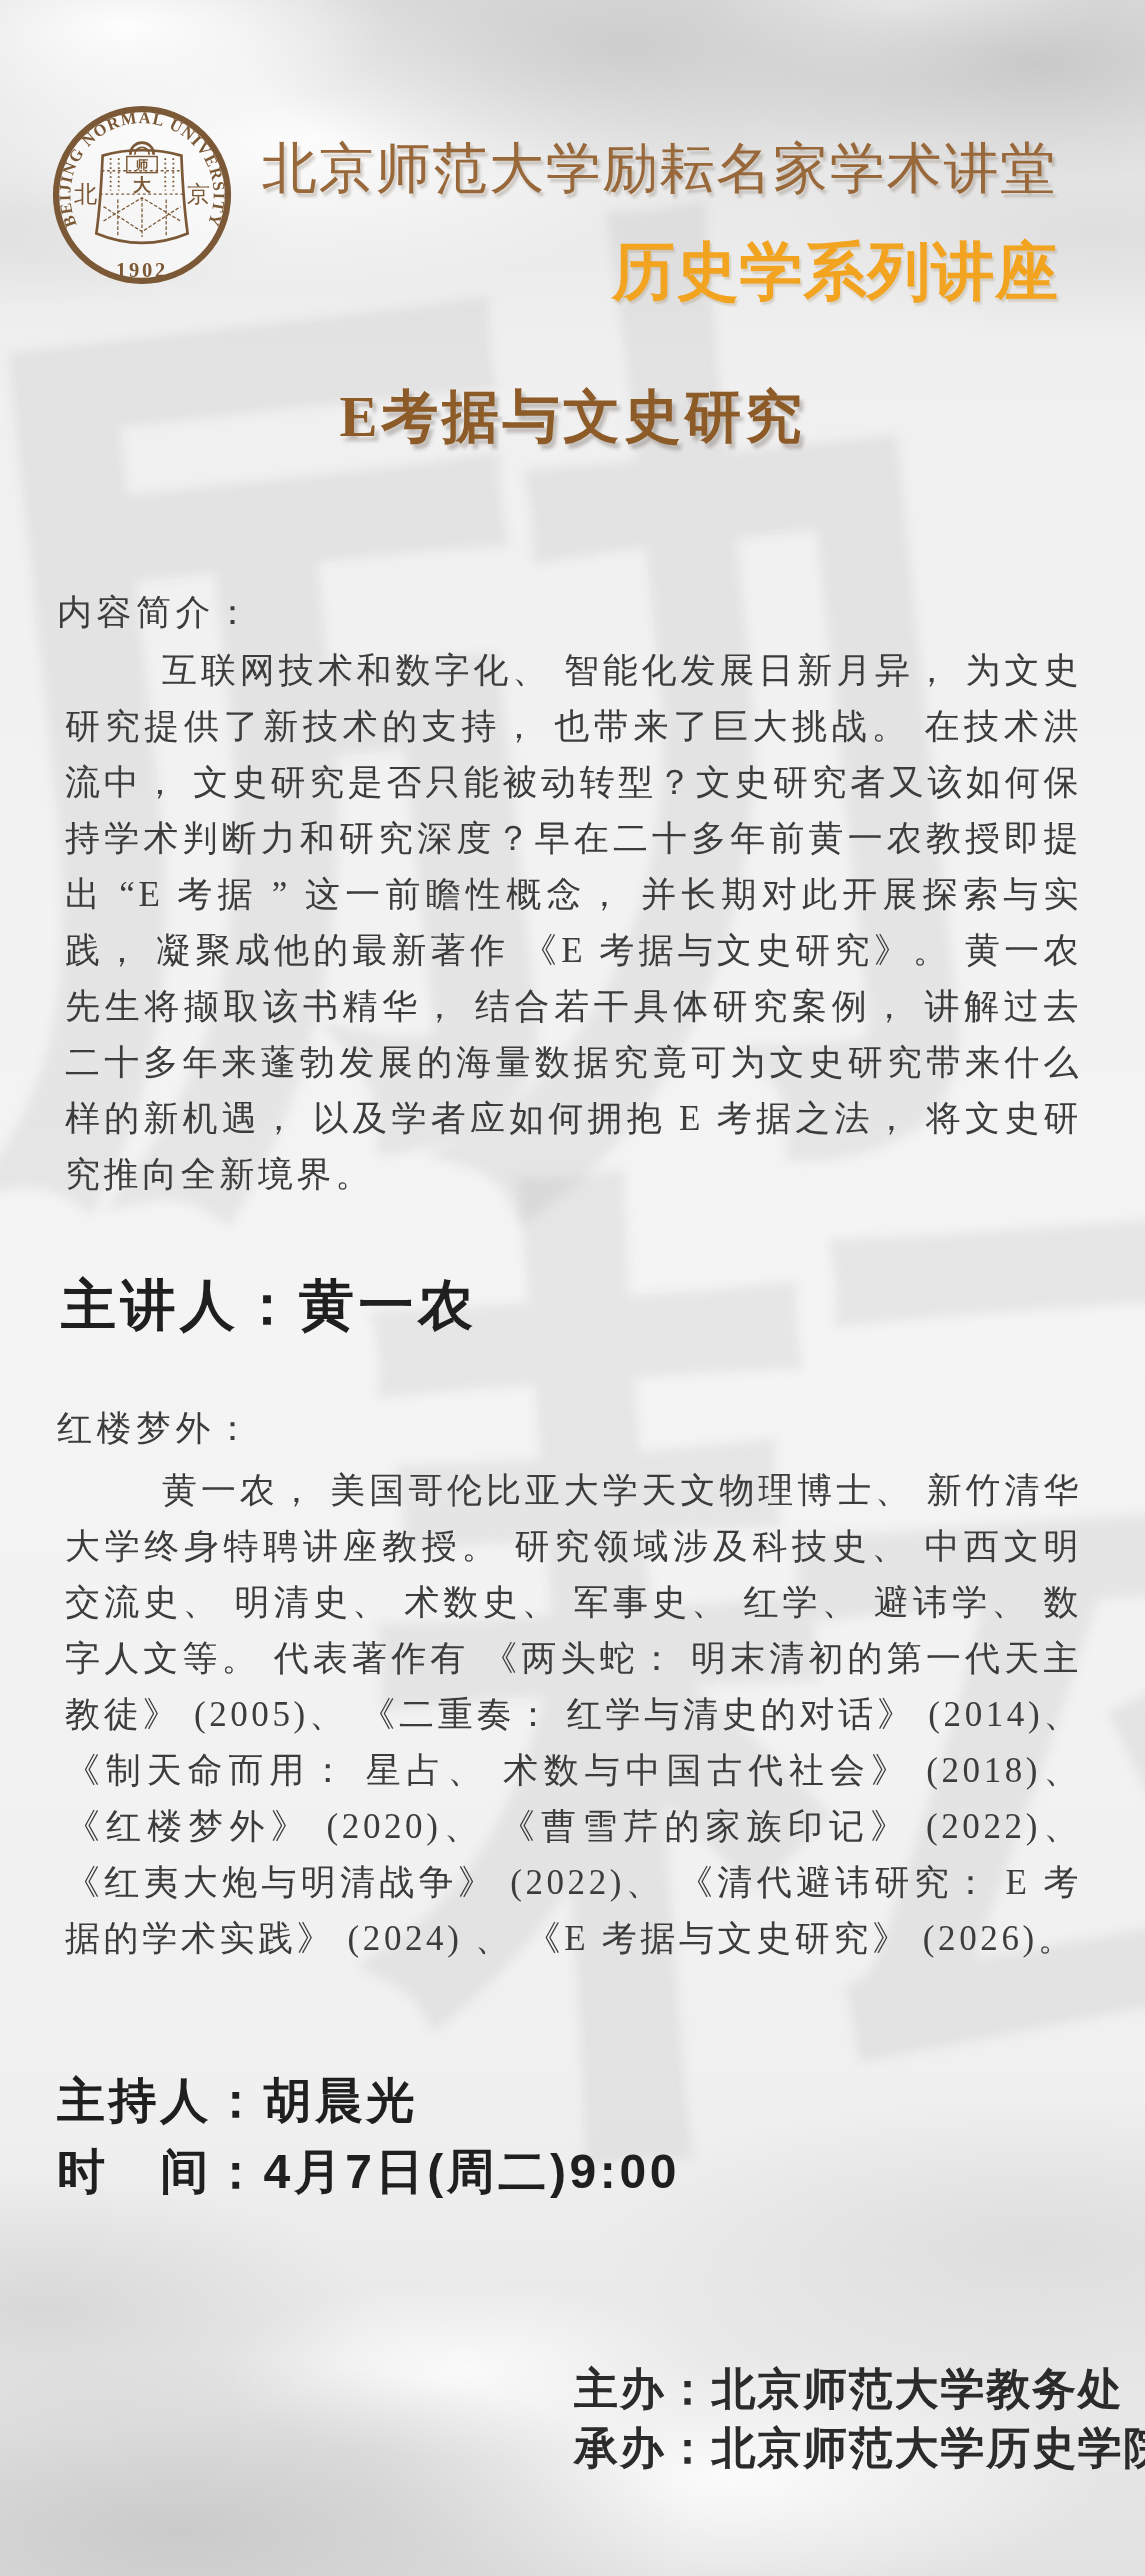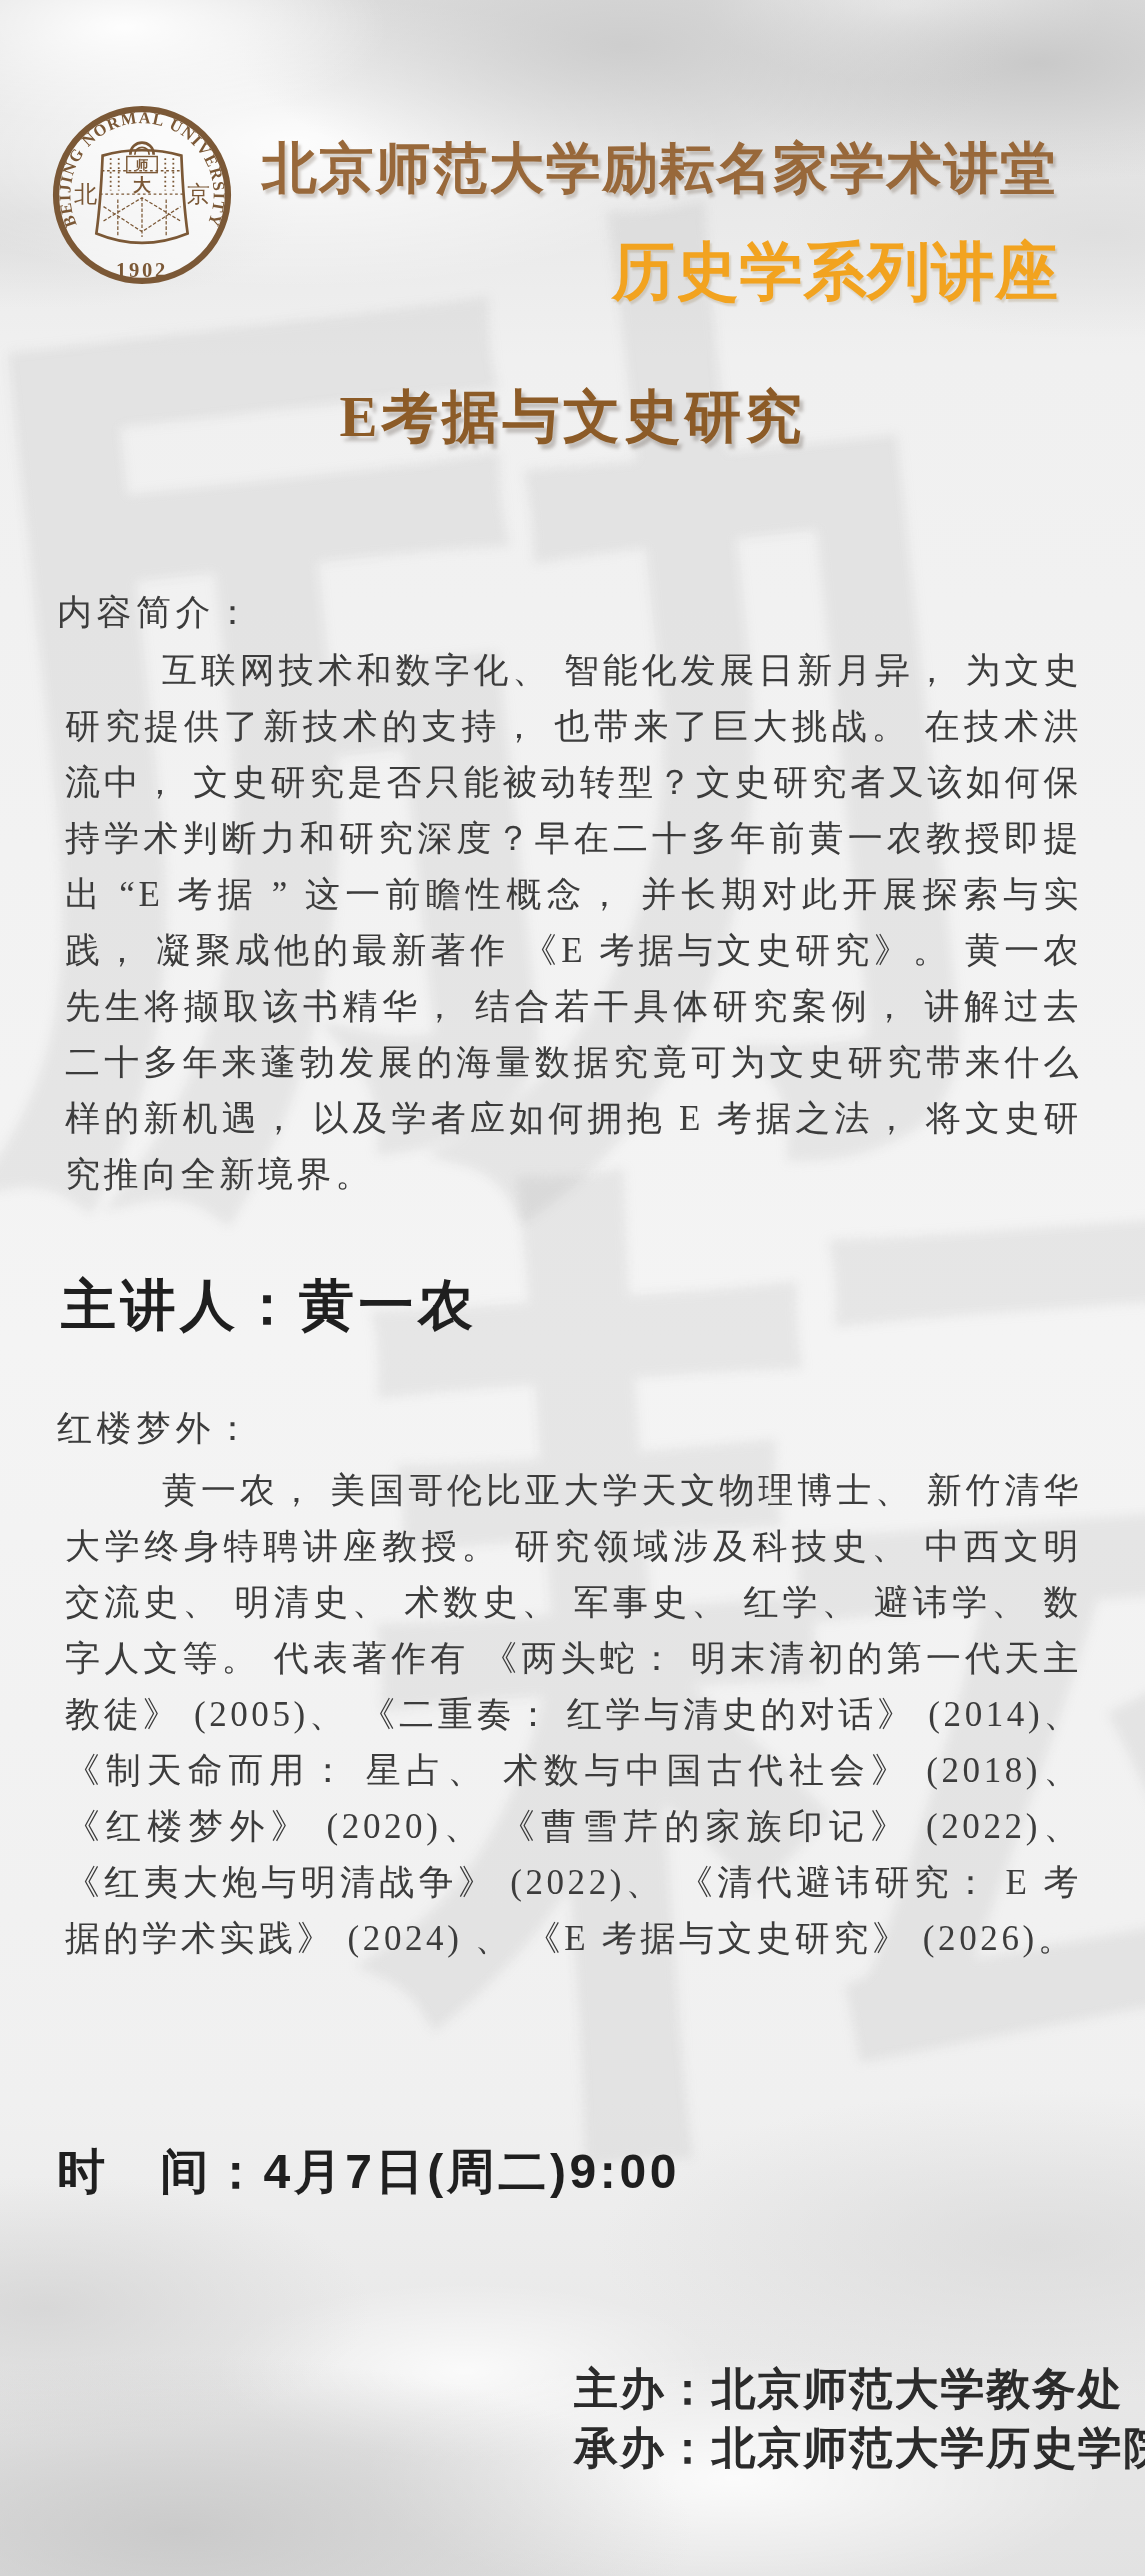--- a/index.html
+++ b/index.html
@@ -26,21 +26,21 @@
   }
   .wm{position:absolute;font-family:"Liberation Serif",serif;font-weight:bold;
       color:rgba(160,160,160,.17);filter:blur(5.4px);line-height:1;z-index:0;user-select:none;}
   .wm1{font-size:1029px;left:-54px;top:206px;transform:rotate(-6deg);}
   .wm2{font-size:1029px;left:358px;top:1136px;transform:rotate(-4deg);}
   .layer{position:absolute;inset:0;z-index:1;}
 
   .logo{position:absolute;left:48px;top:101px;width:188px;height:188px;}
   .series-title{
     position:absolute;top:132px;right:88px;white-space:nowrap;
-    font-size:55px;font-weight:bold;letter-spacing:1.8px;color:#98683a;
+    font-size:55px;font-weight:normal;letter-spacing:1.8px;color:#98683a;
     text-shadow:2.7px 3.6px 2.7px rgba(90,70,50,.25);
   }
   .series-subtitle{
     position:absolute;top:229px;right:86px;white-space:nowrap;
     font-size:63px;font-weight:bold;letter-spacing:0.9px;color:#f2a31f;
     text-shadow:1.8px 2.7px 1.8px rgba(120,90,30,.18);
   }
   .main-title{
     position:absolute;top:379px;left:0;width:100%;text-align:center;margin:0;
     font-family:"Liberation Serif",serif;font-weight:bold;font-size:57px;letter-spacing:3.6px;
@@ -116,20 +116,21 @@
     <h1 class="main-title">E考据与文史研究</h1>
 
     <div class="kai section-label abstract-label">内容简介：</div>
     <p class="kai para abstract-para">互联网技术和数字化、 智能化发展日新月异， 为文史研究提供了新技术的支持， 也带来了巨大挑战。 在技术洪流中， 文史研究是否只能被动转型？文史研究者又该如何保持学术判断力和研究深度？早在二十多年前黄一农教授即提出 “E 考据 ” 这一前瞻性概念， 并长期对此开展探索与实践， 凝聚成他的最新著作 《E 考据与文史研究》。 黄一农先生将撷取该书精华， 结合若干具体研究案例， 讲解过去二十多年来蓬勃发展的海量数据究竟可为文史研究带来什么样的新机遇， 以及学者应如何拥抱 E 考据之法， 将文史研究推向全新境界。</p>
 
     <h2 class="speaker-heading">主讲人：黄一农</h2>
 
     <div class="kai section-label bio-label">红楼梦外：</div>
     <p class="kai para bio-para">黄一农， 美国哥伦比亚大学天文物理博士、 新竹清华大学终身特聘讲座教授。 研究领域涉及科技史、 中西文明交流史、 明清史、 术数史、 军事史、 红学、 避讳学、 数字人文等。 代表著作有 《两头蛇： 明末清初的第一代天主教徒》 (2005)、 《二重奏： 红学与清史的对话》 (2014)、 《制天命而用： 星占、 术数与中国古代社会》 (2018)、 《红楼梦外》 (2020)、 《曹雪芹的家族印记》 (2022)、 《红夷大炮与明清战争》 (2022)、 《清代避讳研究： E 考据的学术实践》 (2024) 、 《E 考据与文史研究》 (2026)。</p>
 
+    <div class="info-line host-line">主持人：胡晨光</div>
     <div class="info-line time-line">时　间：4月7日(周二)9:00</div>
 
     <div class="footer-block">
       <div>主办：北京师范大学教务处</div>
       <div>承办：北京师范大学历史学院</div>
     </div>
   </div>
 </div>
 
 

